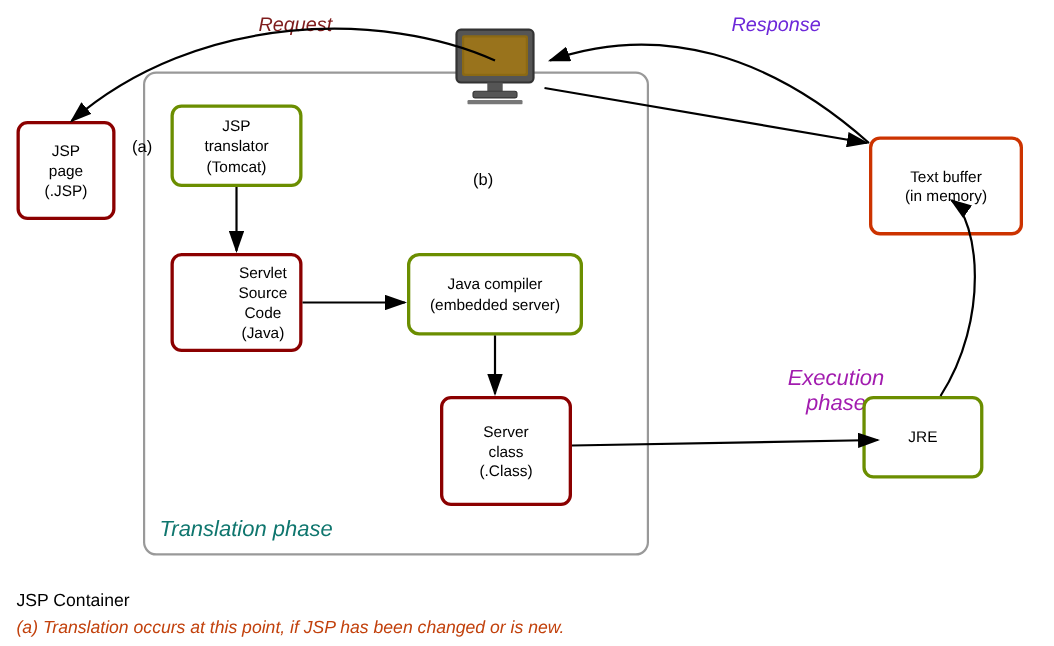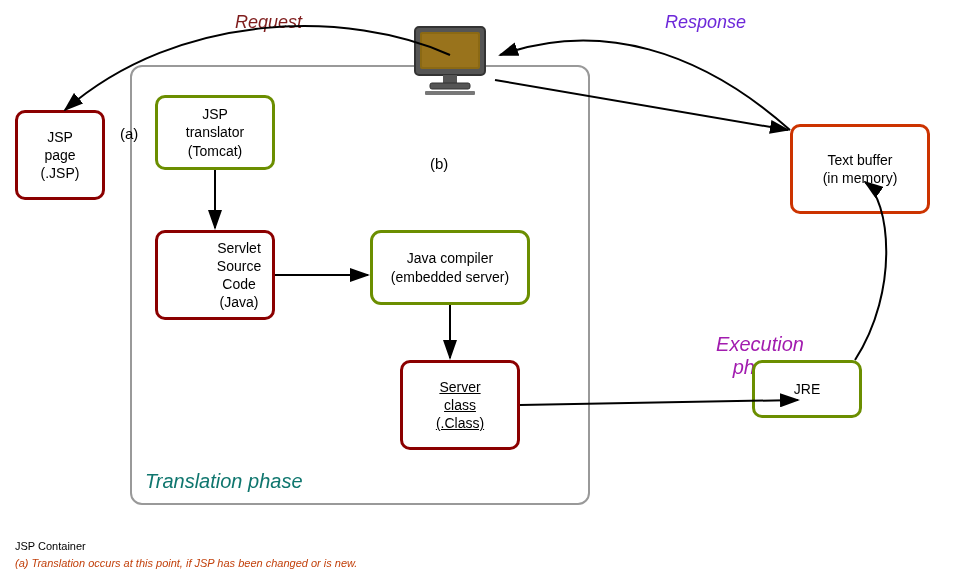--- a/index.html
+++ b/index.html
@@ -57,31 +57,31 @@
       width: 120px; height: 90px; padding-left: 48px;
     }
     
     #java-compiler {
       left: 370px; top: 230px;
       width: 160px; height: 75px; border-radius: 11px;
     }
     
     #server-class {
       left: 400px; top: 360px;
-      width: 120px; height: 90px; text-decoration: underline;
+      width: 120px; height: 100px;
     }
     
     #text-buffer {
       left: 790px; top: 90px;
       width: 140px; height: 90px;
     }
     
     #jre {
-      left: 752px; top: 360px;
-      width: 110px; height: 58px;
+      left: 784px; top: 360px;
+      width: 110px; height: 75px;
     }
 
     
     .translation-phase {
       position: absolute;
       left: 130px; top: 65px;
       width: 460px; height: 440px;
       border: 2px solid #999;
       border-radius: 12px;
     }
@@ -122,22 +122,22 @@
     .label-b {
       position: absolute;
       left: 430px; top: 155px;
       font-size: 15px;
       color: #000;
     }
 
     
     .footer {
       position: absolute;
-      bottom: 16px; left: 15px;
-      font-size: 11px;
+      bottom: 4px; left: 15px;
+      font-size: 16px;
       color: #000;
       line-height: 1.5;
     }
     .footer-blue {
       color: #c2410c;
       font-style: italic;
     }
 
     
     .arrows-svg {

